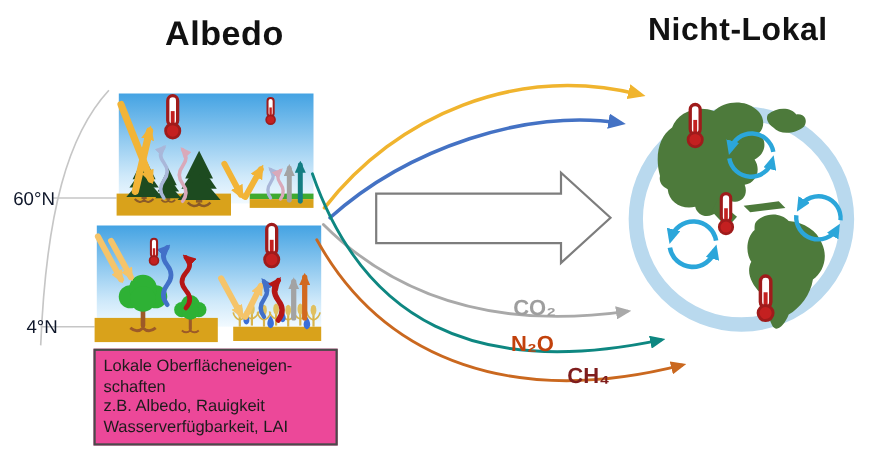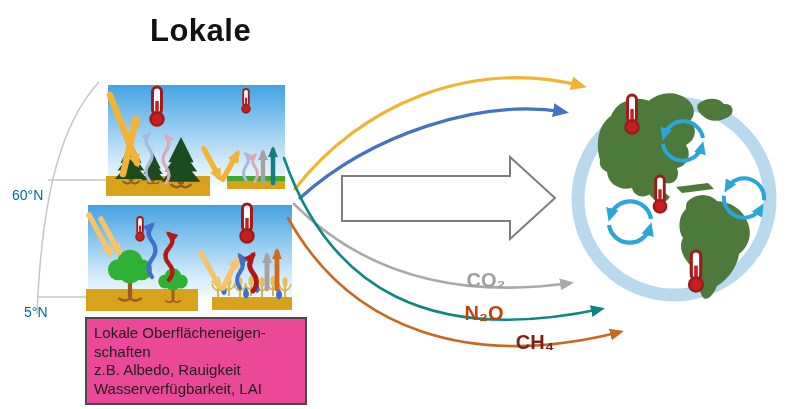--- a/index.html
+++ b/index.html
@@ -2,21 +2,21 @@
 <html><head>
 <meta charset="utf-8">
 <style>
   html,body{margin:0;padding:0;background:#fff;}
   .stage{position:relative;width:800px;height:409px;background:#ffffff;overflow:hidden;
          font-family:"Liberation Sans", sans-serif;}
   .stage svg{position:absolute;left:0;top:0;}
   .title{position:absolute;font-weight:700;color:#111;letter-spacing:.5px;}
   .title.local{left:150px;top:13px;font-size:31px;}
   .title.nonlocal{left:589px;top:11px;font-size:29px;}
-  .lat{position:absolute;color:#0369a1;font-size:14px;margin-top:16px;}
+  .lat{position:absolute;color:#0f172a;font-size:17px;}
   .lat.l60{left:12px;top:171px;}
   .lat.l0{left:24px;top:288px;}
   .bigarrow-text{position:absolute;left:344px;top:183px;width:164px;text-align:center;
                  font-size:14px;line-height:1.18;color:#2b2b2b;}
   .gas{position:absolute;font-size:20px;font-weight:600;transform:translateX(-50%);}
   .gas.co2{left:486px;top:269px;color:#9e9e9e;}
   .gas.n2o{left:484px;top:302px;color:#c2410c;}
   .gas.ch4{left:535px;top:331px;color:#7f1d1d;}
   .infobox{position:absolute;left:85px;top:317px;width:204px;border:2px solid #4a4a4a;
            background:#ec4899;padding:5px 7px;font-size:15px;line-height:1.24;color:#1c1c1c;
@@ -221,23 +221,24 @@
       <use href="#cycle" transform="translate(683,141)"></use>
       <use href="#cycle" transform="translate(630,222) scale(1.05)"></use>
       <use href="#cycle" transform="translate(744,198) rotate(15)"></use>
     </g>
     <use href="#thermo" transform="translate(632,95)"></use>
     <use href="#thermo" transform="translate(660,176) scale(0.95)"></use>
     <use href="#thermo" transform="translate(696,251) scale(1.05)"></use>
   </g>
 </svg>
 
-  <div class="title local">Lokale</div>
+  <div class="title local">Albedo</div>
+  <div class="title nonlocal">Nicht-Lokal</div>
   <div class="lat l60">60°N</div>
-  <div class="lat l0">5°N</div>
+  <div class="lat l0">4°N</div>
   <div class="bigarrow-text">
   </div>
   <div class="gas co2">CO₂</div>
   <div class="gas n2o">N₂O</div>
   <div class="gas ch4">CH₄</div>
   <div class="infobox">Lokale Oberflächeneigen-
 schaften
 z.B. Albedo, Rauigkeit
 Wasserverfügbarkeit, LAI</div>
 </div>

